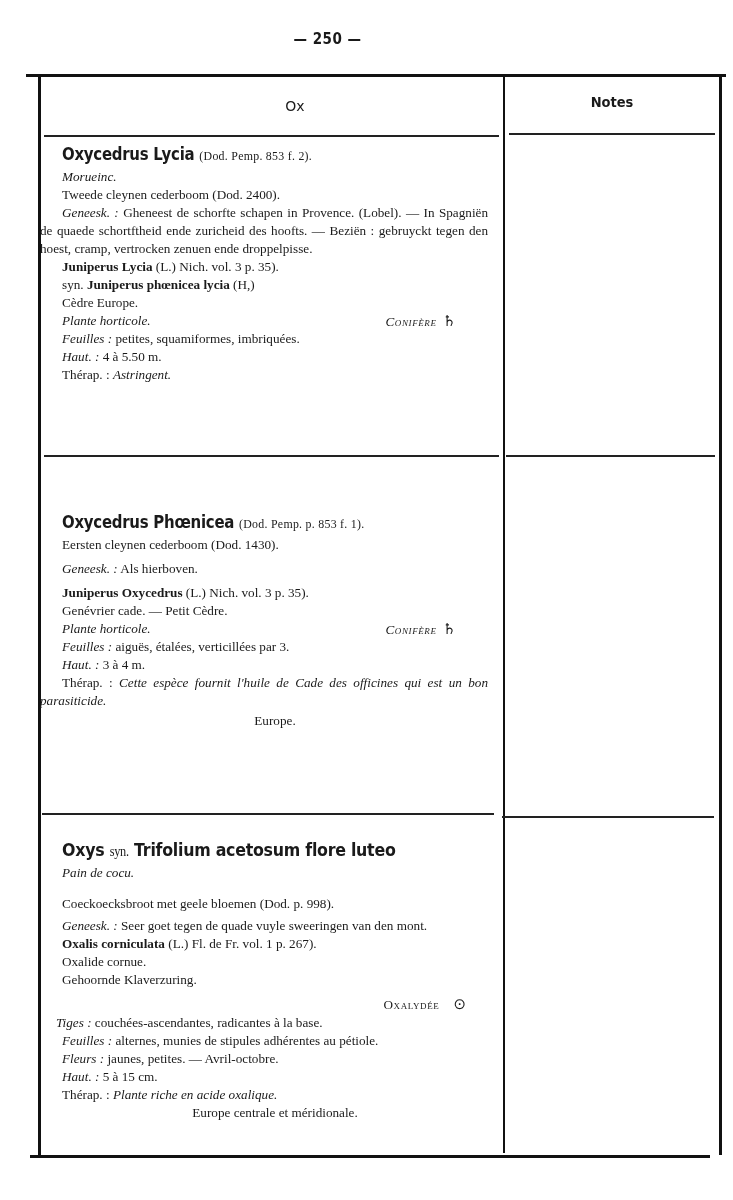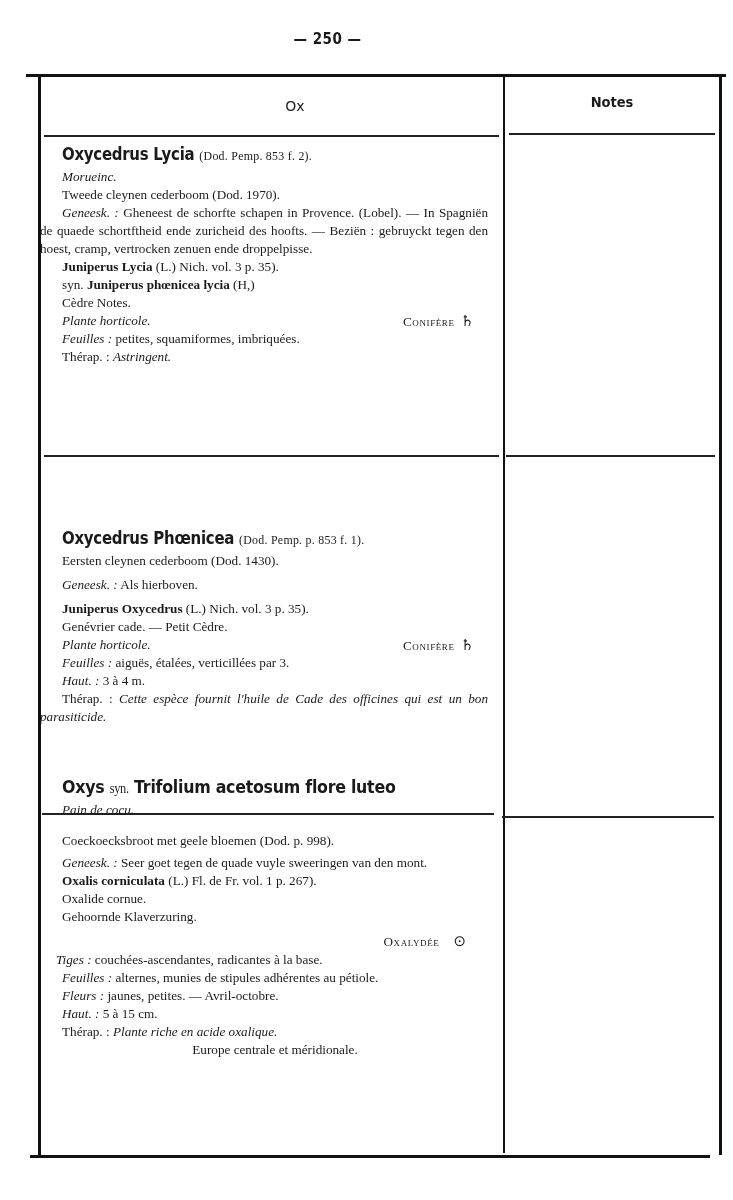--- a/index.html
+++ b/index.html
@@ -14,21 +14,21 @@
   .hdr { position: absolute; text-align: center; font-family: "DejaVu Sans", sans-serif; font-weight: bold; }
   .entry { position: absolute; left: 62px; width: 426px; font-size: 13.2px; line-height: 18px; }
   .entry .ln { white-space: nowrap; }
   .entry .para { white-space: normal; text-align: justify; }
   .title { font-family: "DejaVu Sans", sans-serif; font-weight: bold; font-size: 17px; letter-spacing: -0.3px; transform: scaleX(0.88); transform-origin: left; white-space: nowrap; line-height: 24px; }
   .title .ref { font-family: "Liberation Serif", serif; font-weight: normal; font-size: 13.5px; letter-spacing: 0.3px; }
   .title .syn { font-family: "Liberation Serif", serif; font-weight: normal; font-size: 14px; }
   b { font-weight: bold; }
   i { font-style: italic; }
   .sc { font-variant: small-caps; letter-spacing: 0.6px; }
-  .fam { float: right; margin-right: 14px; }
+  .fam { float: right; margin-right: 32px; font-style: italic; }
   .sym { font-family: "DejaVu Sans", sans-serif; font-size: 15px; margin-left: 6px; }
   .center { text-align: center; }
   .gap { height: 6px; }
 </style>
 </head>
 <body>
 
 <div class="page-num">— 250 —</div>
 
 <div class="topline"></div>
@@ -46,50 +46,54 @@
 <div class="hline" style="left:506px; top:455px; width:209px;"></div>
 <div class="hline" style="left:42px; top:813px; width:452px;"></div>
 <div class="hline" style="left:502px; top:816px; width:212px;"></div>
 
 <div class="entry" style="top:142px;">
   <div class="title">
     <span>Oxycedrus  Lycia</span>
     <span class="ref">(Dod. Pemp. 853 f. 2).</span>
   </div>
   <div class="ln"><i>Morueinc.</i></div>
-  <div class="ln">Tweede cleynen cederboom (Dod. 1970).</div>
+  <div class="ln">Tweede cleynen cederboom (Dod. 2400).</div>
   <div class="para" style="margin-left:-22px; text-indent:22px;">
     <i>Geneesk. :</i>
     <span>Gheneest de schorfte schapen in Provence. (Lobel). — In Spagniën de quaede schortftheid ende zuricheid des hoofts. — Beziën : gebruyckt tegen den hoest, cramp, vertrocken zenuen ende droppelpisse.</span>
   </div>
   <div class="ln">
     <b>Juniperus Lycia</b>
     <span>(L.) Nich. vol. 3 p. 35).</span>
   </div>
   <div class="ln">
     <span>syn.</span>
     <b>Juniperus phœnicea lycia</b>
     <span>(H,)</span>
   </div>
-  <div class="ln">Cèdre Notes.</div>
+  <div class="ln">Cèdre Europe.</div>
   <div class="ln">
     <i>Plante horticole.</i>
     <span class="fam"><span class="sc">Conifère</span><span class="sym">♄</span></span>
   </div>
   <div class="ln">
     <i>Feuilles :</i>
     <span>petites, squamiformes, imbriquées.</span>
   </div>
   <div class="ln">
+    <i>Haut. :</i>
+    <span>4 à 5.50 m.</span>
+  </div>
+  <div class="ln">
     <span>Thérap. :</span>
     <i>Astringent.</i>
   </div>
 </div>
 
-<div class="entry" style="top:526px;">
+<div class="entry" style="top:510px;">
   <div class="title">
     <span>Oxycedrus Phœnicea</span>
     <span class="ref">(Dod. Pemp. p. 853 f. 1).</span>
   </div>
   <div class="ln">Eersten cleynen cederboom (Dod. 1430).</div>
   <div class="gap"></div>
   <div class="ln">
     <i>Geneesk. :</i>
     <span>Als hierboven.</span>
   </div>
@@ -109,23 +113,24 @@
   </div>
   <div class="ln">
     <i>Haut. :</i>
     <span>3 à 4 m.</span>
   </div>
   <div class="para" style="margin-left:-22px; text-indent:22px;">
     <span>Thérap. :</span>
     <i>Cette espèce fournit l'huile de Cade des officines qui est un bon parasiticide.</i>
   </div>
   <div class="gap" style="height:2px"></div>
+  <div class="ln center">Europe.</div>
 </div>
 
-<div class="entry" style="top:775px;">
+<div class="entry" style="top:838px;">
   <div class="title" style="font-size:18px;">
     <span>Oxys</span>
     <span class="syn">syn.</span>
     <span>Trifolium acetosum flore luteo</span>
   </div>
   <div class="ln"><i>Pain de cocu.</i></div>
   <div class="ln" style="margin-top:13px;">Coeckoecksbroot met geele bloemen (Dod. p. 998).</div>
   <div class="para" style="margin-left:-22px; text-indent:22px; margin-top:4px;">
     <i>Geneesk. :</i>
     <span>Seer goet tegen de quade vuyle sweeringen van den mont.</span>

